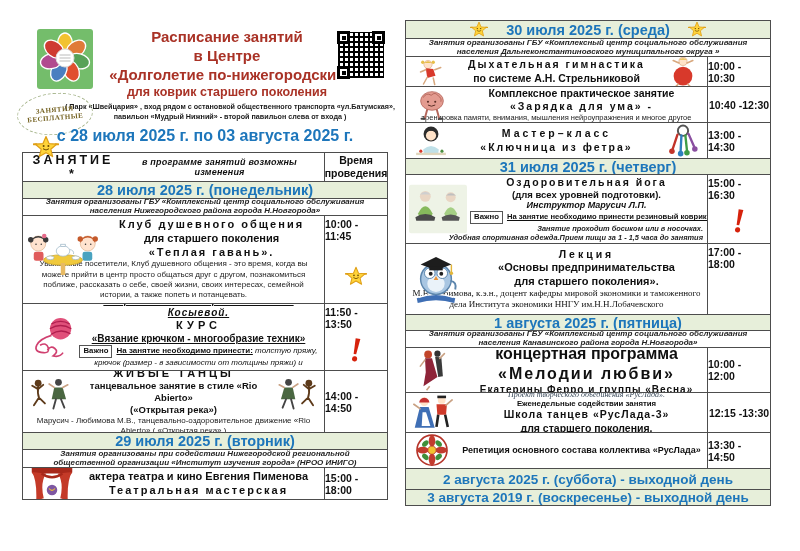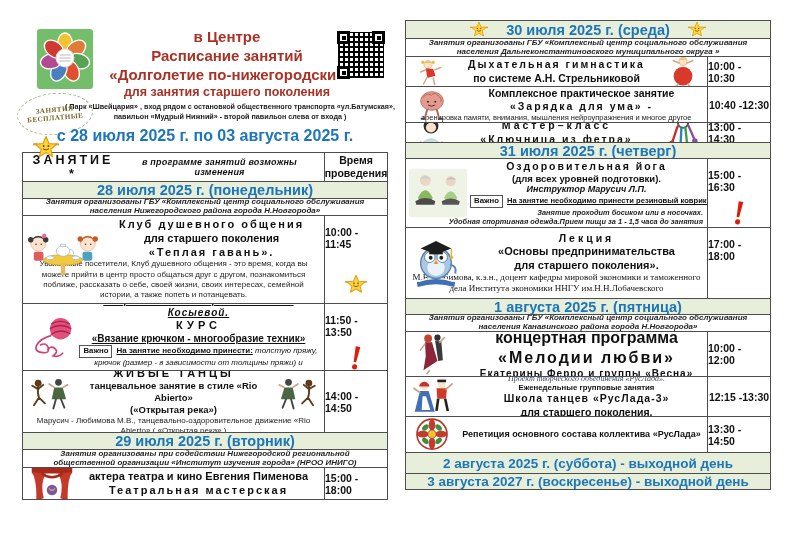--- a/index.html
+++ b/index.html
@@ -34,21 +34,21 @@
   .tbl > :first-child{border-top:none;}
   .band{border-top:1px solid #4d4d4d;background:#e7efda;color:#1d76bb;font-weight:bold;text-align:center;
         display:flex;align-items:center;justify-content:center;gap:18px;font-size:14.5px;box-sizing:border-box;overflow:hidden;}
   .band.wk{font-size:13.5px;}
   .org{border-top:1px solid #4d4d4d;font-size:8px;font-style:italic;font-weight:600;text-align:center;
        color:#222;line-height:1.12;display:flex;align-items:center;justify-content:center;padding:0 8px;
        box-sizing:border-box;overflow:hidden;}
   .main{flex:1;border-right:1px solid #4d4d4d;position:relative;display:flex;flex-direction:column;
         justify-content:center;align-items:center;text-align:center;box-sizing:border-box;padding:2px 4px;overflow:hidden;}
   .time{width:62px;box-sizing:border-box;display:flex;flex-direction:column;align-items:center;
-        font-weight:bold;font-size:10.5px;color:#101010;padding-top:10px;flex-shrink:0;}
+        font-weight:bold;font-size:10.5px;color:#101010;padding-top:2px;flex-shrink:0;}
   .time.center{justify-content:center;padding-top:0;}
   .hdr .main{flex-direction:row;align-items:center;}
   .hdr-act{font-size:12.5px;font-weight:bold;letter-spacing:3px;}
   .hdr-note{font-size:9px;font-weight:bold;font-style:italic;letter-spacing:.2px;}
   .hdr-time{font-size:10.5px;line-height:1.25;justify-content:center;padding-top:0;}
   
   .t{font-size:10.5px;font-weight:bold;line-height:1.24;color:#101010;}
   .big{font-size:11px;}
   .ls1{letter-spacing:1px;} .ls2{letter-spacing:2px;} .ls3{letter-spacing:3px;} .ls4{letter-spacing:4px;}
   .it{font-style:italic;} .u{text-decoration:underline;}
@@ -118,24 +118,24 @@
         <ellipse cx="29" cy="16" rx="7.5" ry="11" fill="#4a7fc0" transform="rotate(206 29 30)"></ellipse>
         <ellipse cx="29" cy="16" rx="7.5" ry="11" fill="#b14a8f" transform="rotate(257 29 30)"></ellipse>
         <ellipse cx="29" cy="16" rx="7.5" ry="11" fill="#cf3a31" transform="rotate(309 29 30)"></ellipse>
       </g>
       <circle cx="29" cy="30" r="9" fill="#fff" stroke="#ddd"></circle>
       <path d="M23.5 27h11M23.5 30h11M23.5 33h11" stroke="#bbb" stroke-width="1"></path>
     </svg>
   </div>
 
   <div class="titles">
+    <div class="t1">Расписание занятий</div>
     <div class="t1">в Центре</div>
-    <div class="t1">Расписание занятий</div>
     <div class="t1">«Долголетие по-нижегородски»</div>
-    <div class="t4">для занятия старшего поколения</div>
+    <div class="t4">для коврик старшего поколения</div>
   </div>
 
   <div class="qr">
     <div class="noise"></div>
     <div class="finder f-tl">
         <i></i>
       </div>
     <div class="finder f-tr">
         <i></i>
       </div>
@@ -379,21 +379,21 @@
           <div class="t">Комплексное практическое занятие</div>
           <div class="t ls2">«Зарядка для ума» -</div>
         </div>
         <div class="desc" style="font-size:7.5px">тренировка памяти, внимания, мышления нейроупражнения  и многое другое</div>
       </div>
       <div class="time center">
         <span>10:40 -12:30</span>
       </div>
     </div>
 
-    <div class="row" style="height:20px">
+    <div class="row" style="height:36px">
       <div class="main">
         <span class="ic ic-craft">
           <svg width="36" height="33" viewBox="0 0 46 42">
             <circle cx="23" cy="12" r="9.5" fill="#2d2d2d"></circle>
             <circle cx="23" cy="14" r="6.5" fill="#ffe2c8"></circle>
             <path d="M16 11q7-6 14 0q-2-7-7-7t-7 7z" fill="#2d2d2d"></path>
             <path d="M13 32q10-9 20 0l-1 6H14z" fill="#bfe0e8"></path>
             <rect x="4" y="36" width="38" height="3" fill="#e0d6bd"></rect>
             <circle cx="10" cy="34" r="2" fill="#d8392b"></circle>
               <circle cx="37" cy="34" r="2" fill="#4a8f3f"></circle>
@@ -529,21 +529,21 @@
             <path d="M13 22h4l5 16h-10z" fill="#fff"></path>
             <circle cx="35" cy="8" r="4.5" fill="#ffe2c8"></circle>
             <rect x="30" y="3" width="10" height="3" fill="#222"></rect>
             <path d="M29 13h12l-1 12h-10z" fill="#cf3a2a"></path>
             <path d="M31 25l-2 14M39 25l3 14" stroke="#222" stroke-width="3"></path>
             <path d="M10 18l-7-5M40 14l7-6" stroke="#c9a183" stroke-width="2" stroke-linecap="round"></path>
           </svg>
         </span>
         <div class="ml60">
           <div class="nnote1">Проект творческого объединения «РусЛада».</div>
-          <div class="nnote2">Еженедельные групповые занятия</div>
+          <div class="nnote2">Еженедельные содействии занятия</div>
           <div class="t ls1">Школа  танцев «РусЛада-3»</div>
           <div class="t">для старшего поколения.</div>
         </div>
       </div>
       <div class="time center">
         <span>12:15 -13:30</span>
       </div>
     </div>
 
     <div class="row" style="height:36px">
@@ -569,16 +569,16 @@
         <div class="ml52">
           <div class="t" style="font-size:9px">Репетиция основного состава коллектива «РусЛада»</div>
         </div>
       </div>
       <div class="time center">
         <span>13:30 - 14:50</span>
       </div>
     </div>
 
     <div class="band wk" style="height:21px">2 августа 2025 г. (суббота)  - выходной день</div>
-    <div class="band wk" style="height:21px;flex:1">3 августа 2027 г. (воскресенье) - выходной день</div>
+    <div class="band wk" style="height:21px;flex:1">3 августа 2019 г. (воскресенье) - выходной день</div>
   </div>
 
 </div>
 
 </body></html>

